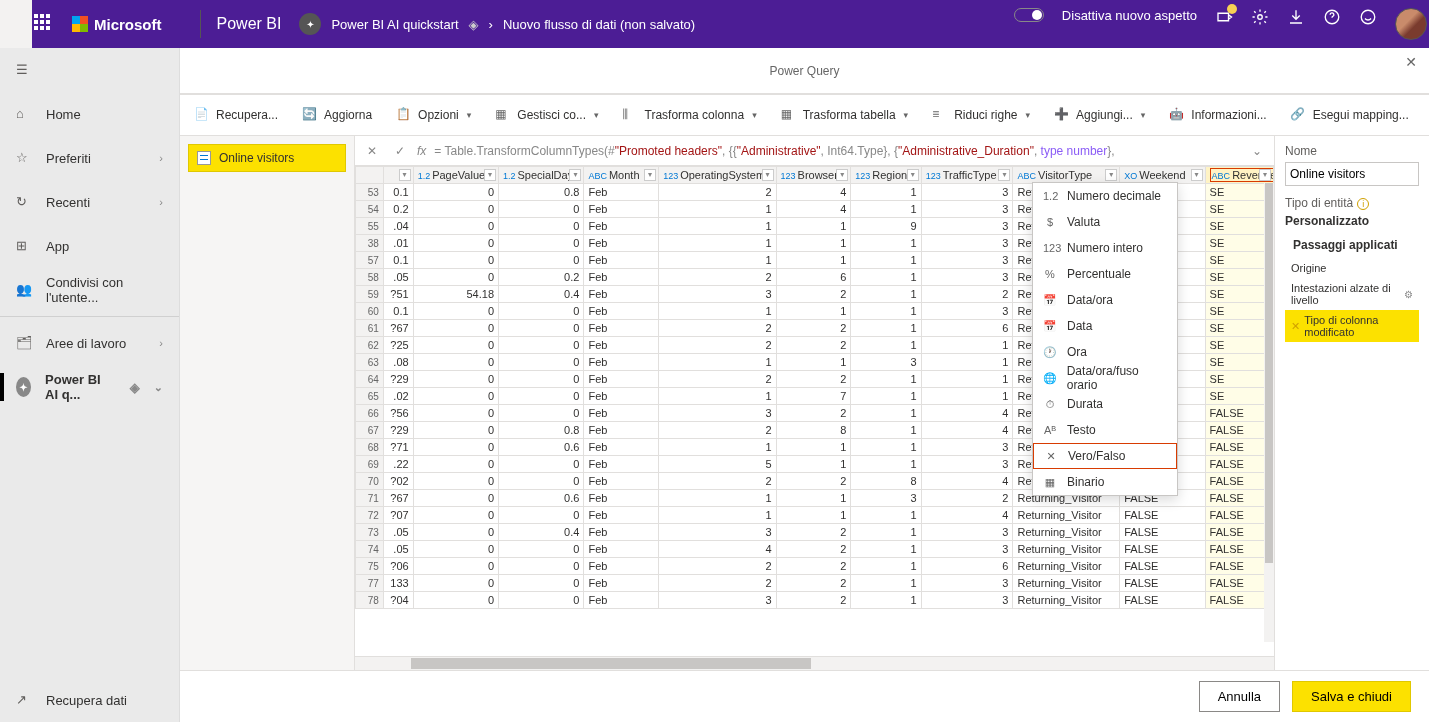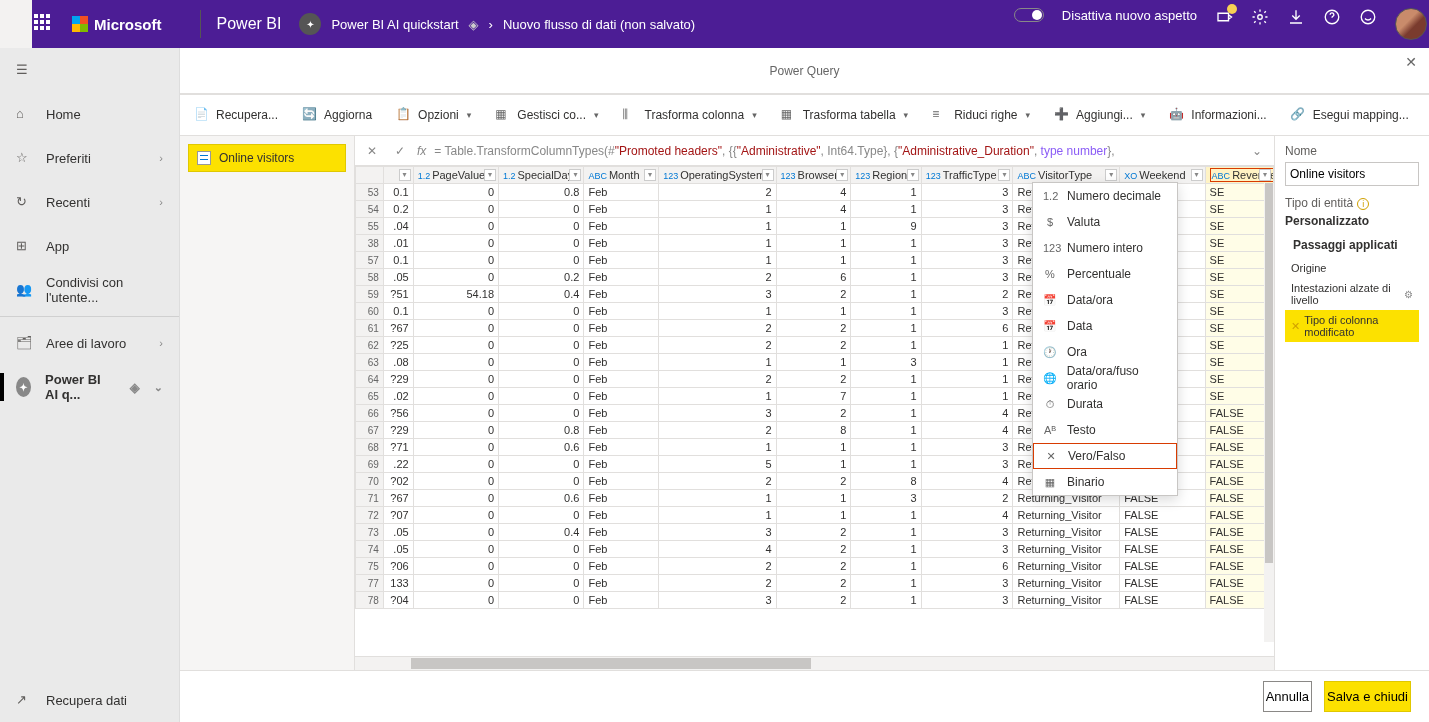--- a/index.html
+++ b/index.html
@@ -93,21 +93,21 @@
 .props .lbl{color:#605e5c;margin-bottom:4px;}
 .props input{width:100%;padding:4px;border:1px solid #c8c6c4;font-size:12px;margin-bottom:10px;}
 .props .section{font-weight:600;margin-top:10px;margin-bottom:6px;font-size:12px;padding-left:8px;}
 .step{padding:4px 6px;font-size:11px;cursor:pointer;display:flex;align-items:center;gap:4px;}
 .step.active{background:#fce100;}
 .step .gear{margin-left:auto;color:#888;font-size:10px;}
 .info-ic{display:inline-block;width:12px;height:12px;border:1px solid #d0a000;border-radius:50%;color:#d0a000;font-size:9px;text-align:center;line-height:11px;margin-left:4px;}
 
 
 .footer{height:52px;border-top:1px solid #e1dfdd;display:flex;align-items:center;justify-content:flex-end;gap:12px;padding:0 18px;}
-.btn{padding:7px 2px;font-size:13px;border:1px solid #8a8886;background:#fff;cursor:pointer;}
+.btn{padding:7px 18px;font-size:13px;border:1px solid #8a8886;background:#fff;cursor:pointer;}
 .btn.primary{background:#fce100;border-color:#e0c800;}
 
 .hscroll{height:14px;background:#f3f2f1;border-top:1px solid #e1dfdd;position:relative;}
 .hscroll .thumb{position:absolute;left:56px;width:400px;top:1px;bottom:1px;background:#c8c6c4;}
 .vscroll{position:absolute;right:0;top:17px;bottom:14px;width:10px;background:#f3f2f1;}
 .vscroll .thumb{position:absolute;top:0;height:380px;left:1px;right:1px;background:#c8c6c4;}
 </style>
 </head>
 <body>
 

